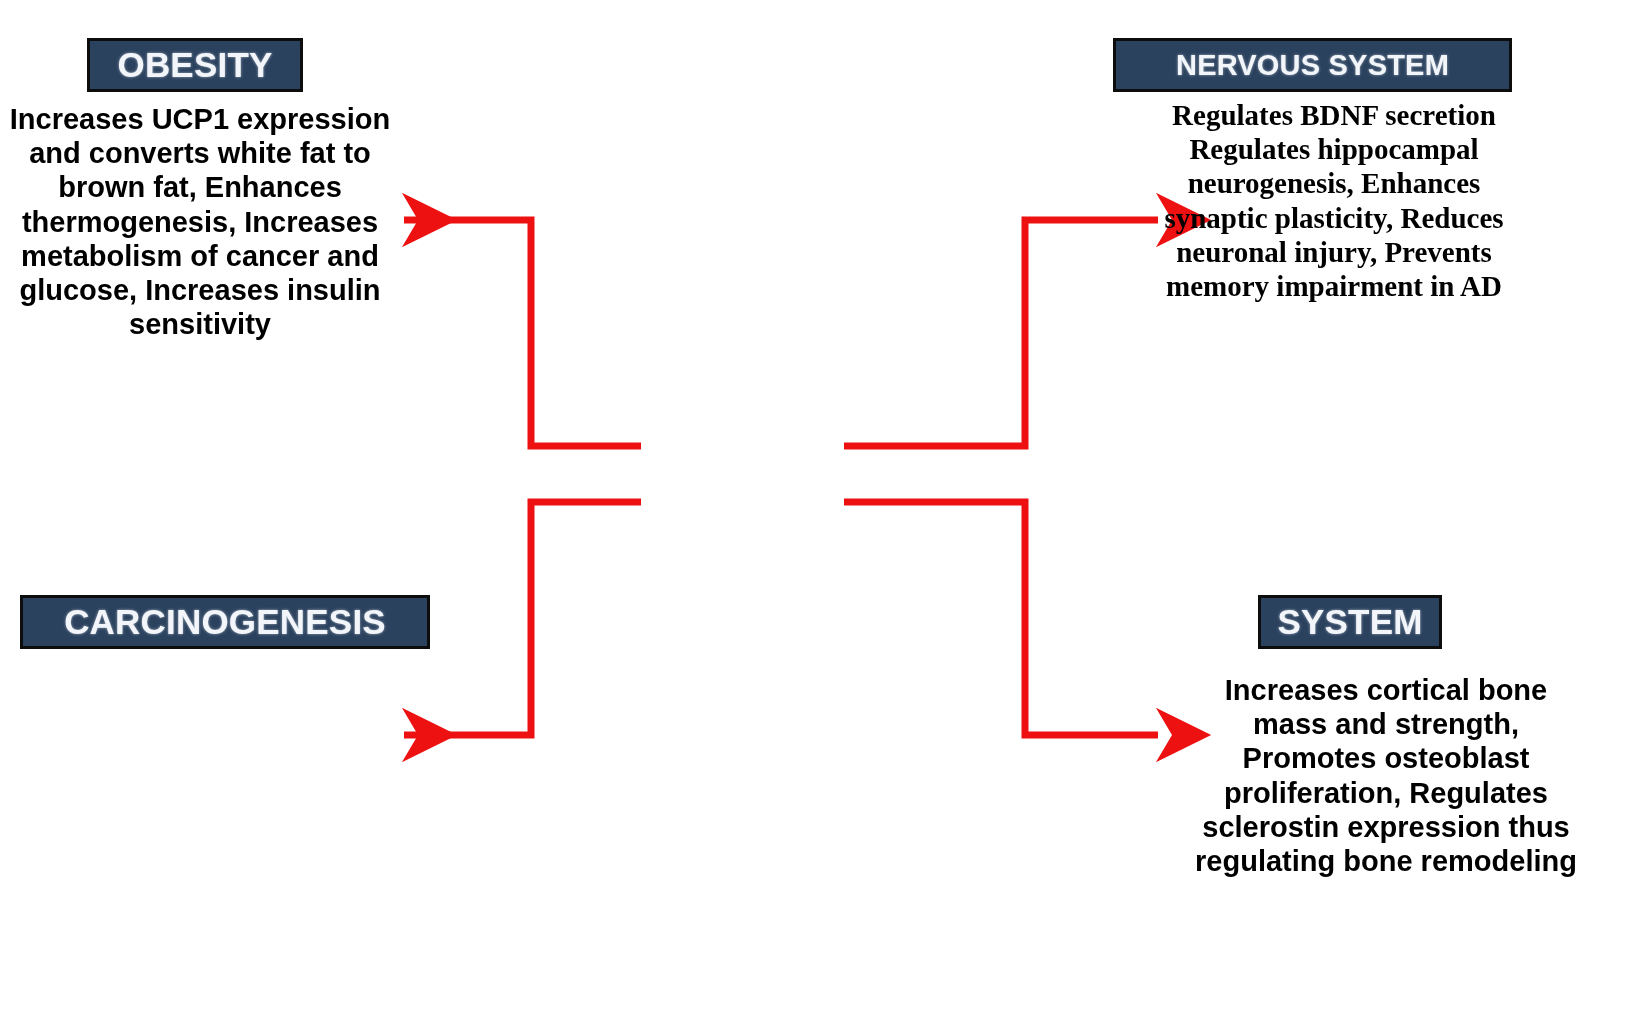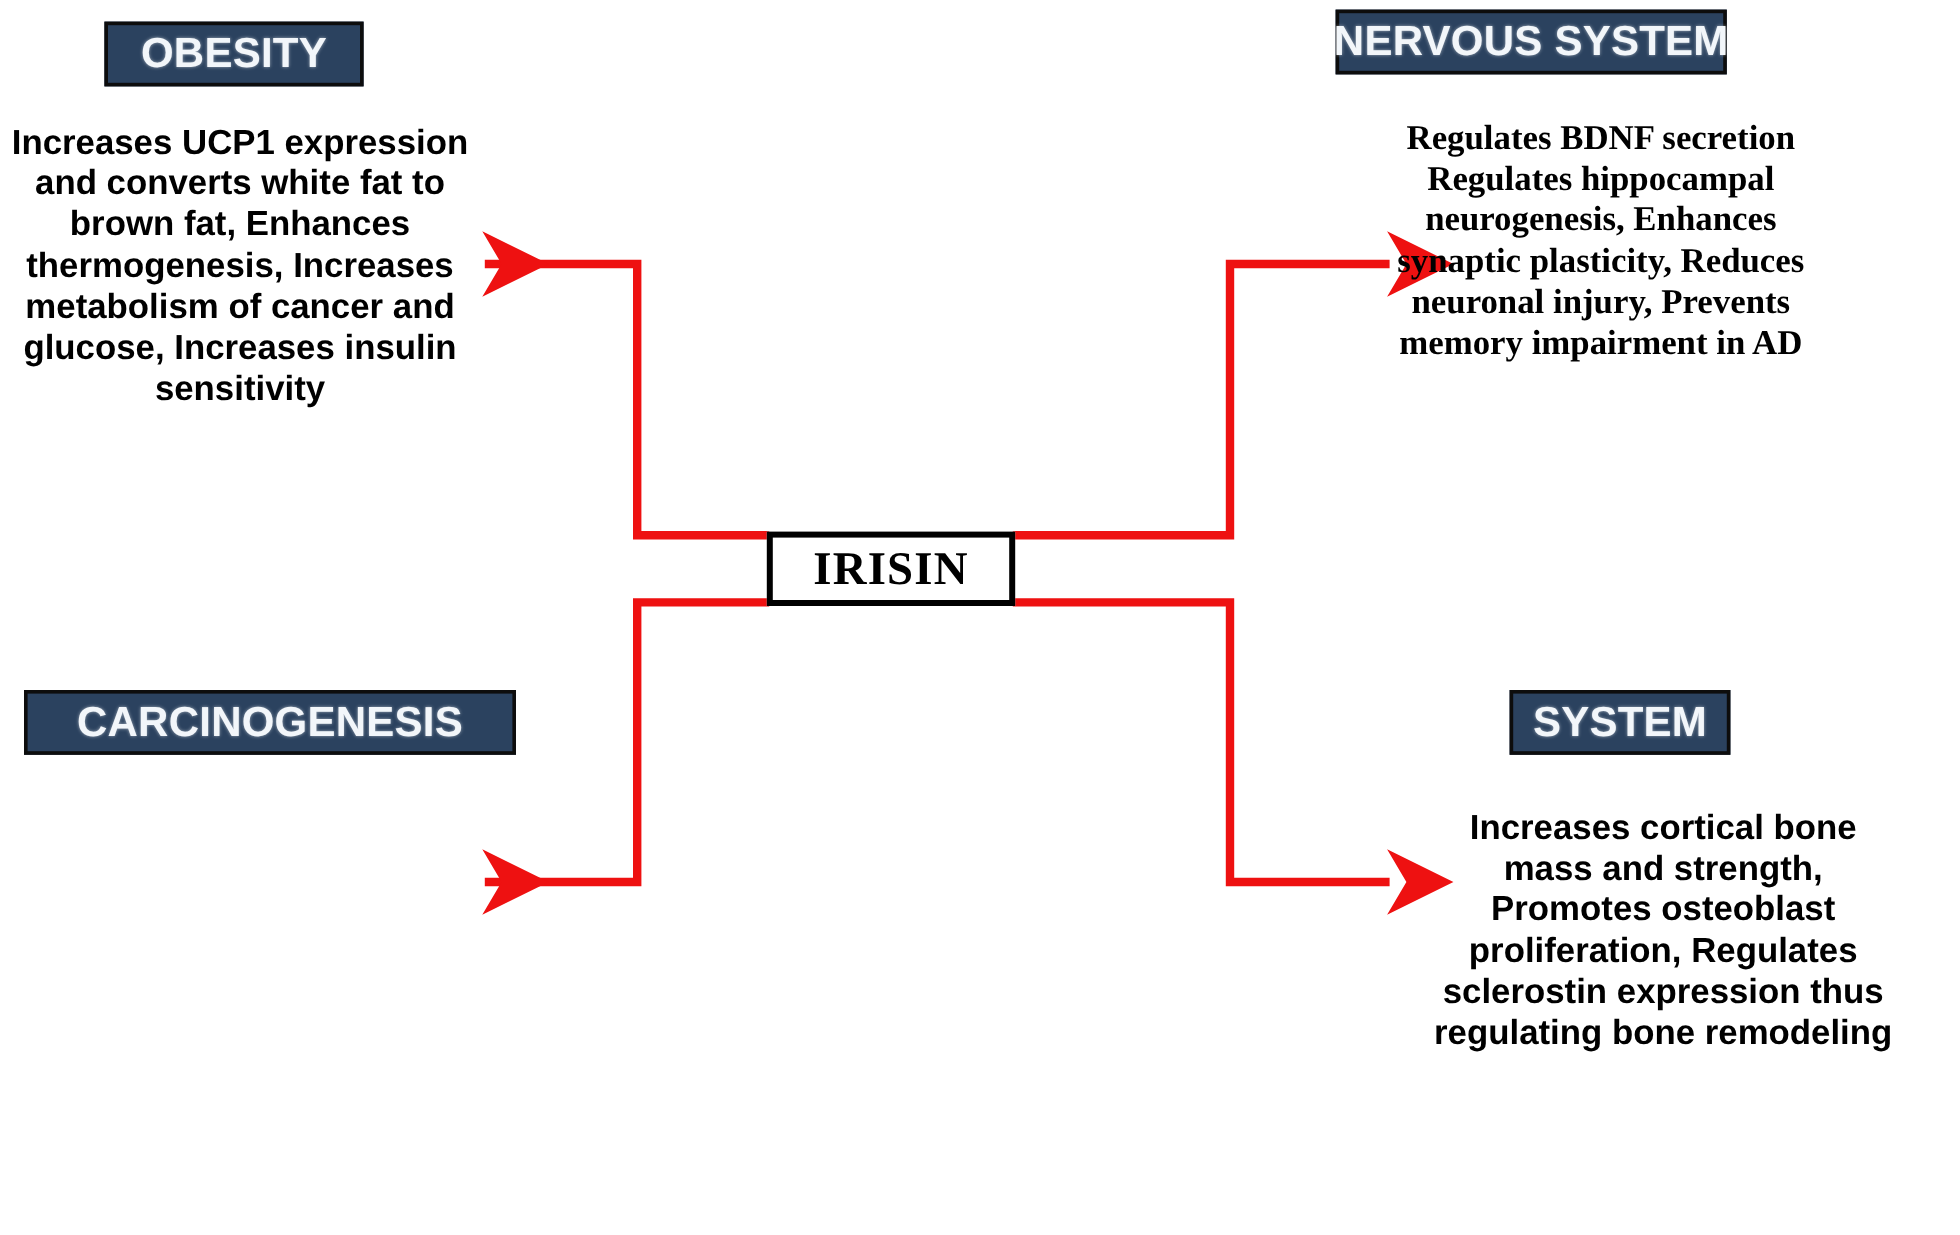--- a/index.html
+++ b/index.html
@@ -31,20 +31,21 @@
     border: 3px solid #0d0d0d;
     color: #f2f6fa;
     font-family: "Liberation Sans", sans-serif;
     font-weight: bold;
     letter-spacing: 0.2px;
     display: flex;
     align-items: center;
     justify-content: center;
     text-shadow: 0 0 3px rgba(255,255,255,0.55);
     white-space: nowrap;
+    margin-top: 20px;
   }
 
   
   .body-text {
     position: absolute;
     font-family: "Liberation Sans", sans-serif;
     font-weight: bold;
     color: #000000;
     text-align: center;
     line-height: 1.18;
@@ -61,21 +62,21 @@
     align-items: center;
     justify-content: center;
     font-family: "Liberation Serif", serif;
     font-weight: bold;
     color: #000000;
     letter-spacing: 1px;
   }
 
   
   #chip-obesity      { left: 87px;   top: 18px;  width: 216px; height: 54px; font-size: 35px; }
-  #chip-nervous      { left: 1113px; top: 8px;  width: 326px; height: 54px; font-size: 35px; }
+  #chip-nervous      { left: 1113px; top: 18px;  width: 399px; height: 54px; font-size: 29px; }
   #chip-carcino      { left: 20px;   top: 575px; width: 410px; height: 54px; font-size: 35px; }
   #chip-bones        { left: 1258px; top: 575px; width: 184px; height: 54px; font-size: 35px; }
 
   #text-obesity      { left: 0px;    top: 102px; width: 400px;  font-size: 29px; }
   #text-nervous      { left: 1142px; top: 98px;  width: 384px;  font-size: 29px; font-family: Liberation Serif, serif; }
   #text-carcino      { left: 0px;    top: 640px; width: 400px;  font-size: 29px; }
   #text-bones        { left: 1184px; top: 673px; width: 404px;  font-size: 29px; text-align: center; }
 
   #irisin-box        { left: 639px;  top: 443px; width: 207px; height: 62px; font-size: 39px; }
 </style>
@@ -107,15 +108,14 @@
   <div class="body-text" id="text-obesity">Increases UCP1 expression and converts white fat to brown fat, Enhances thermogenesis, Increases metabolism of cancer and glucose, Increases insulin sensitivity</div>
 
   <div class="chip" id="chip-nervous">NERVOUS SYSTEM</div>
   <div class="body-text" id="text-nervous">Regulates BDNF secretion Regulates hippocampal neurogenesis, Enhances synaptic plasticity, Reduces neuronal injury, Prevents memory impairment in AD</div>
 
   <div class="chip" id="chip-carcino">CARCINOGENESIS</div>
 
   <div class="chip" id="chip-bones">SYSTEM</div>
   <div class="body-text" id="text-bones">Increases cortical bone mass and strength, Promotes osteoblast proliferation, Regulates sclerostin expression thus regulating bone remodeling</div>
 
-  <div class="center-node" id="irisin-box">IRISIN</div>
 
 </div>
 
 </body></html>

